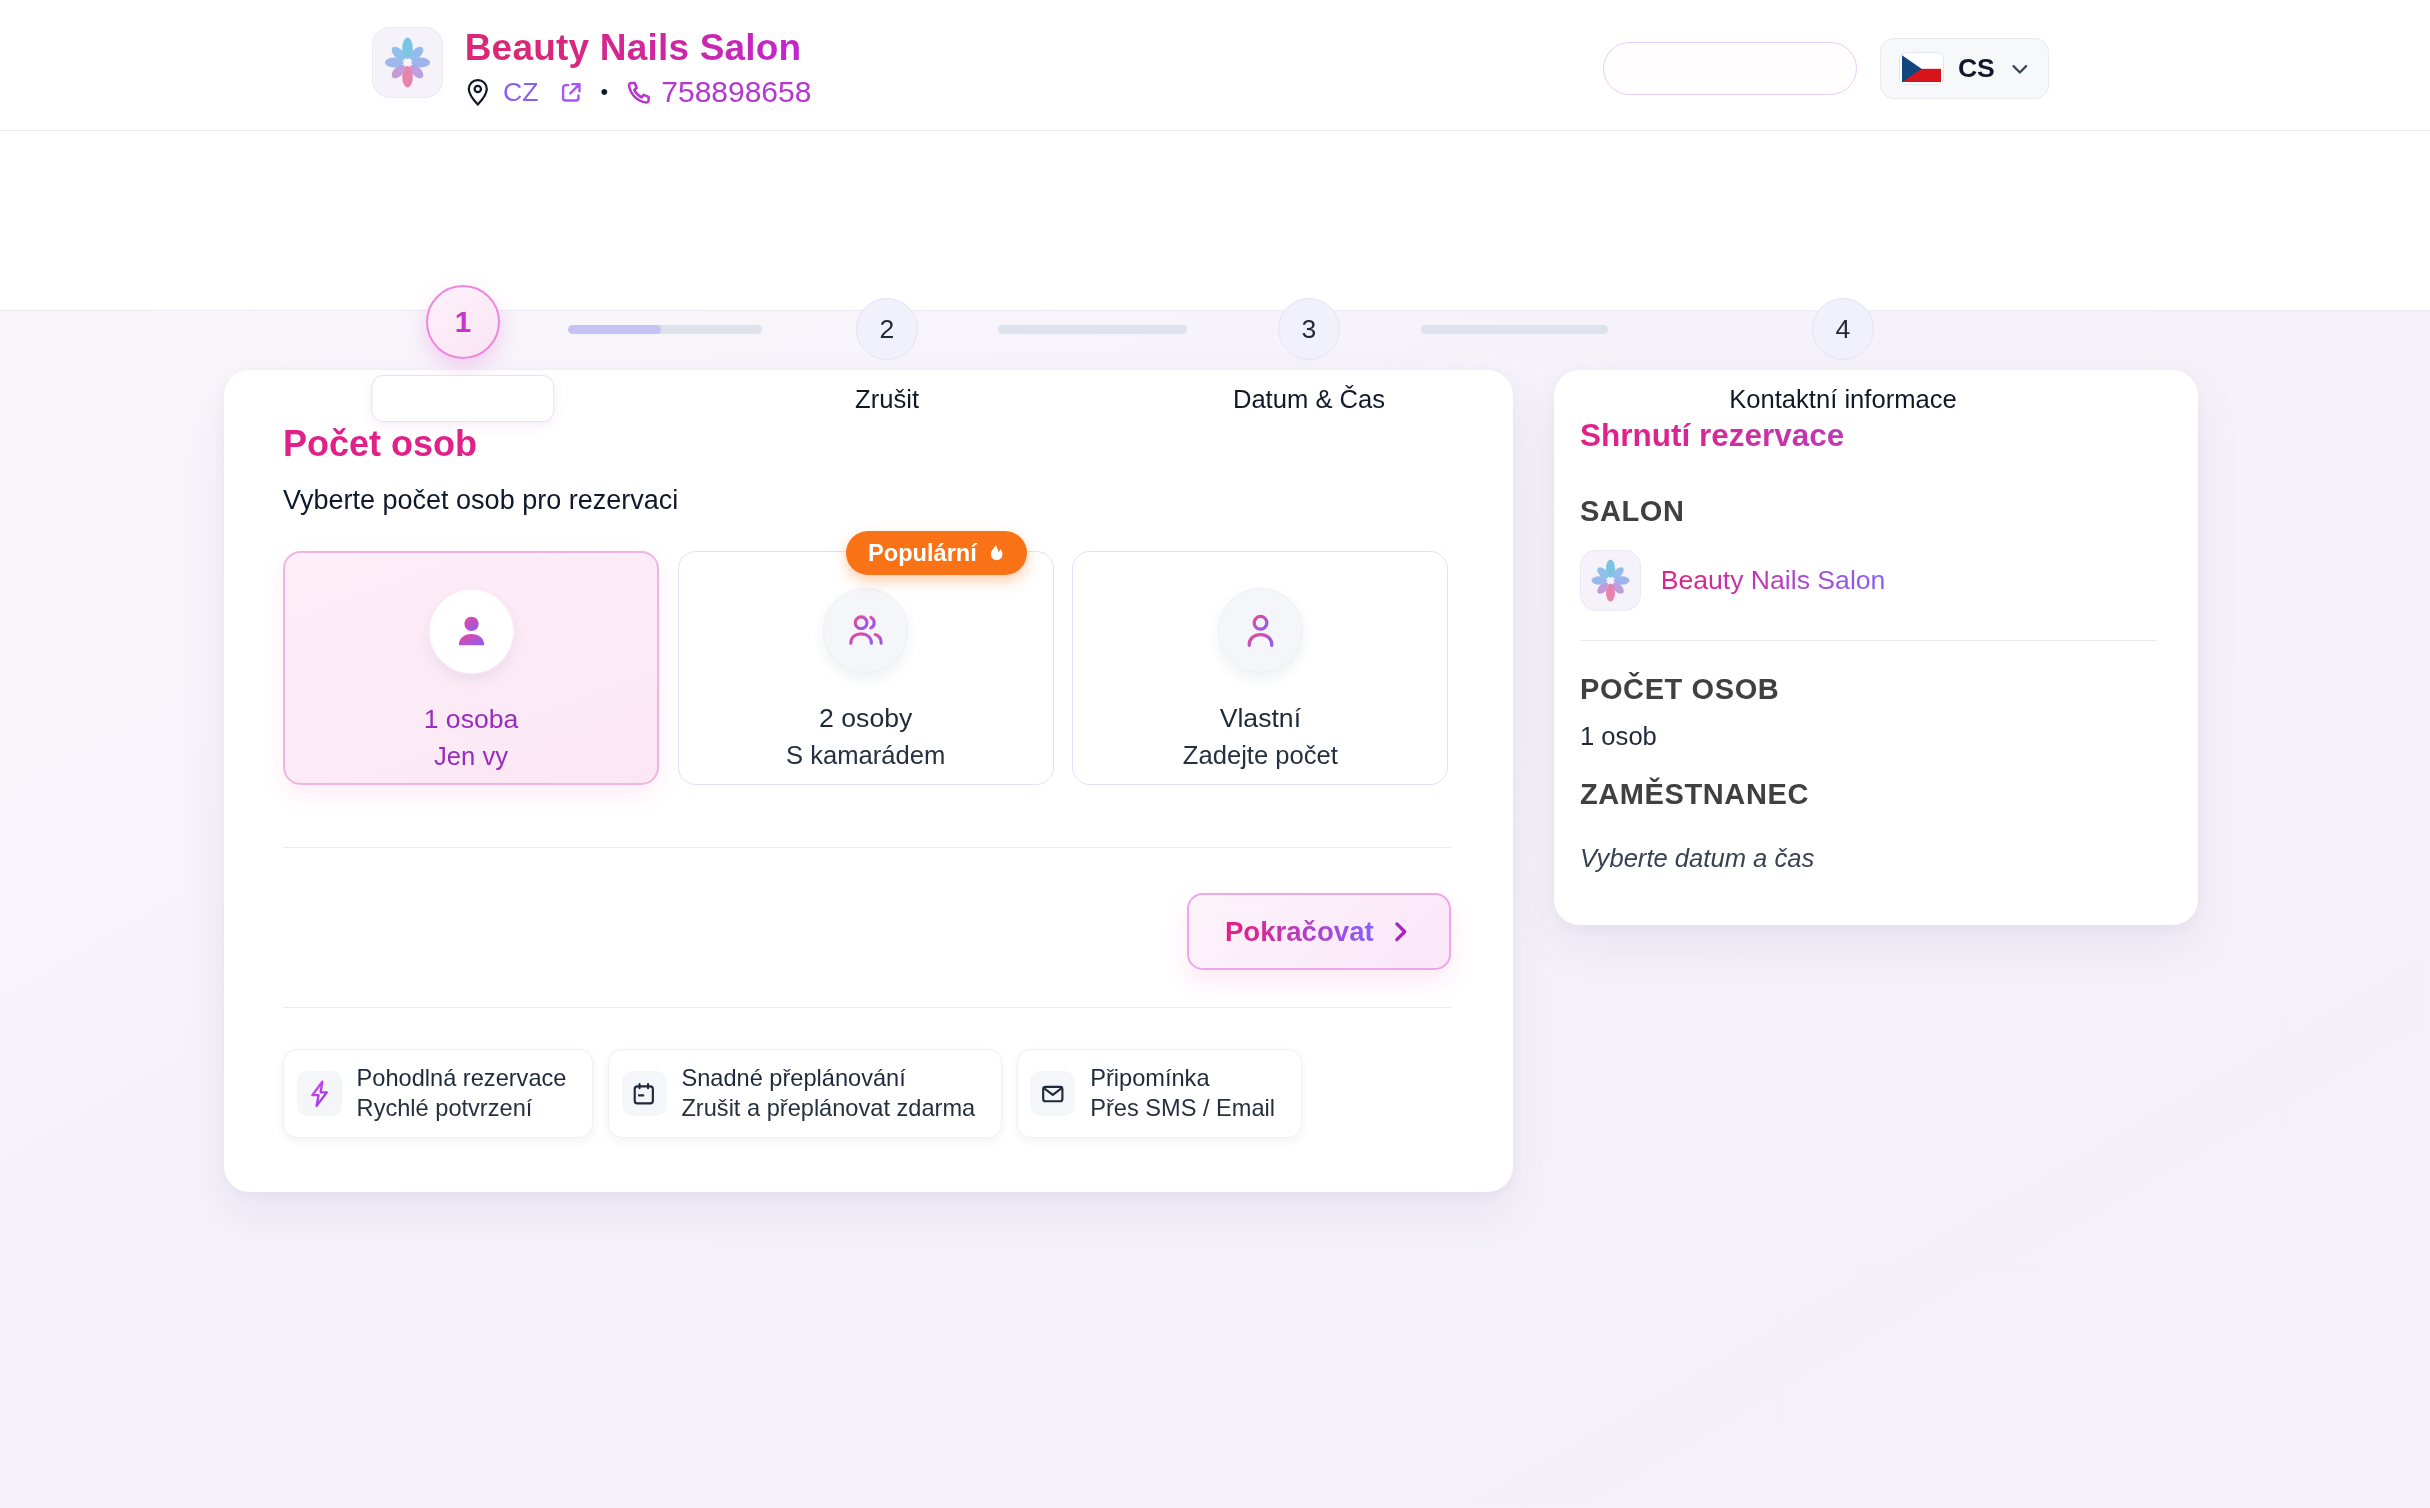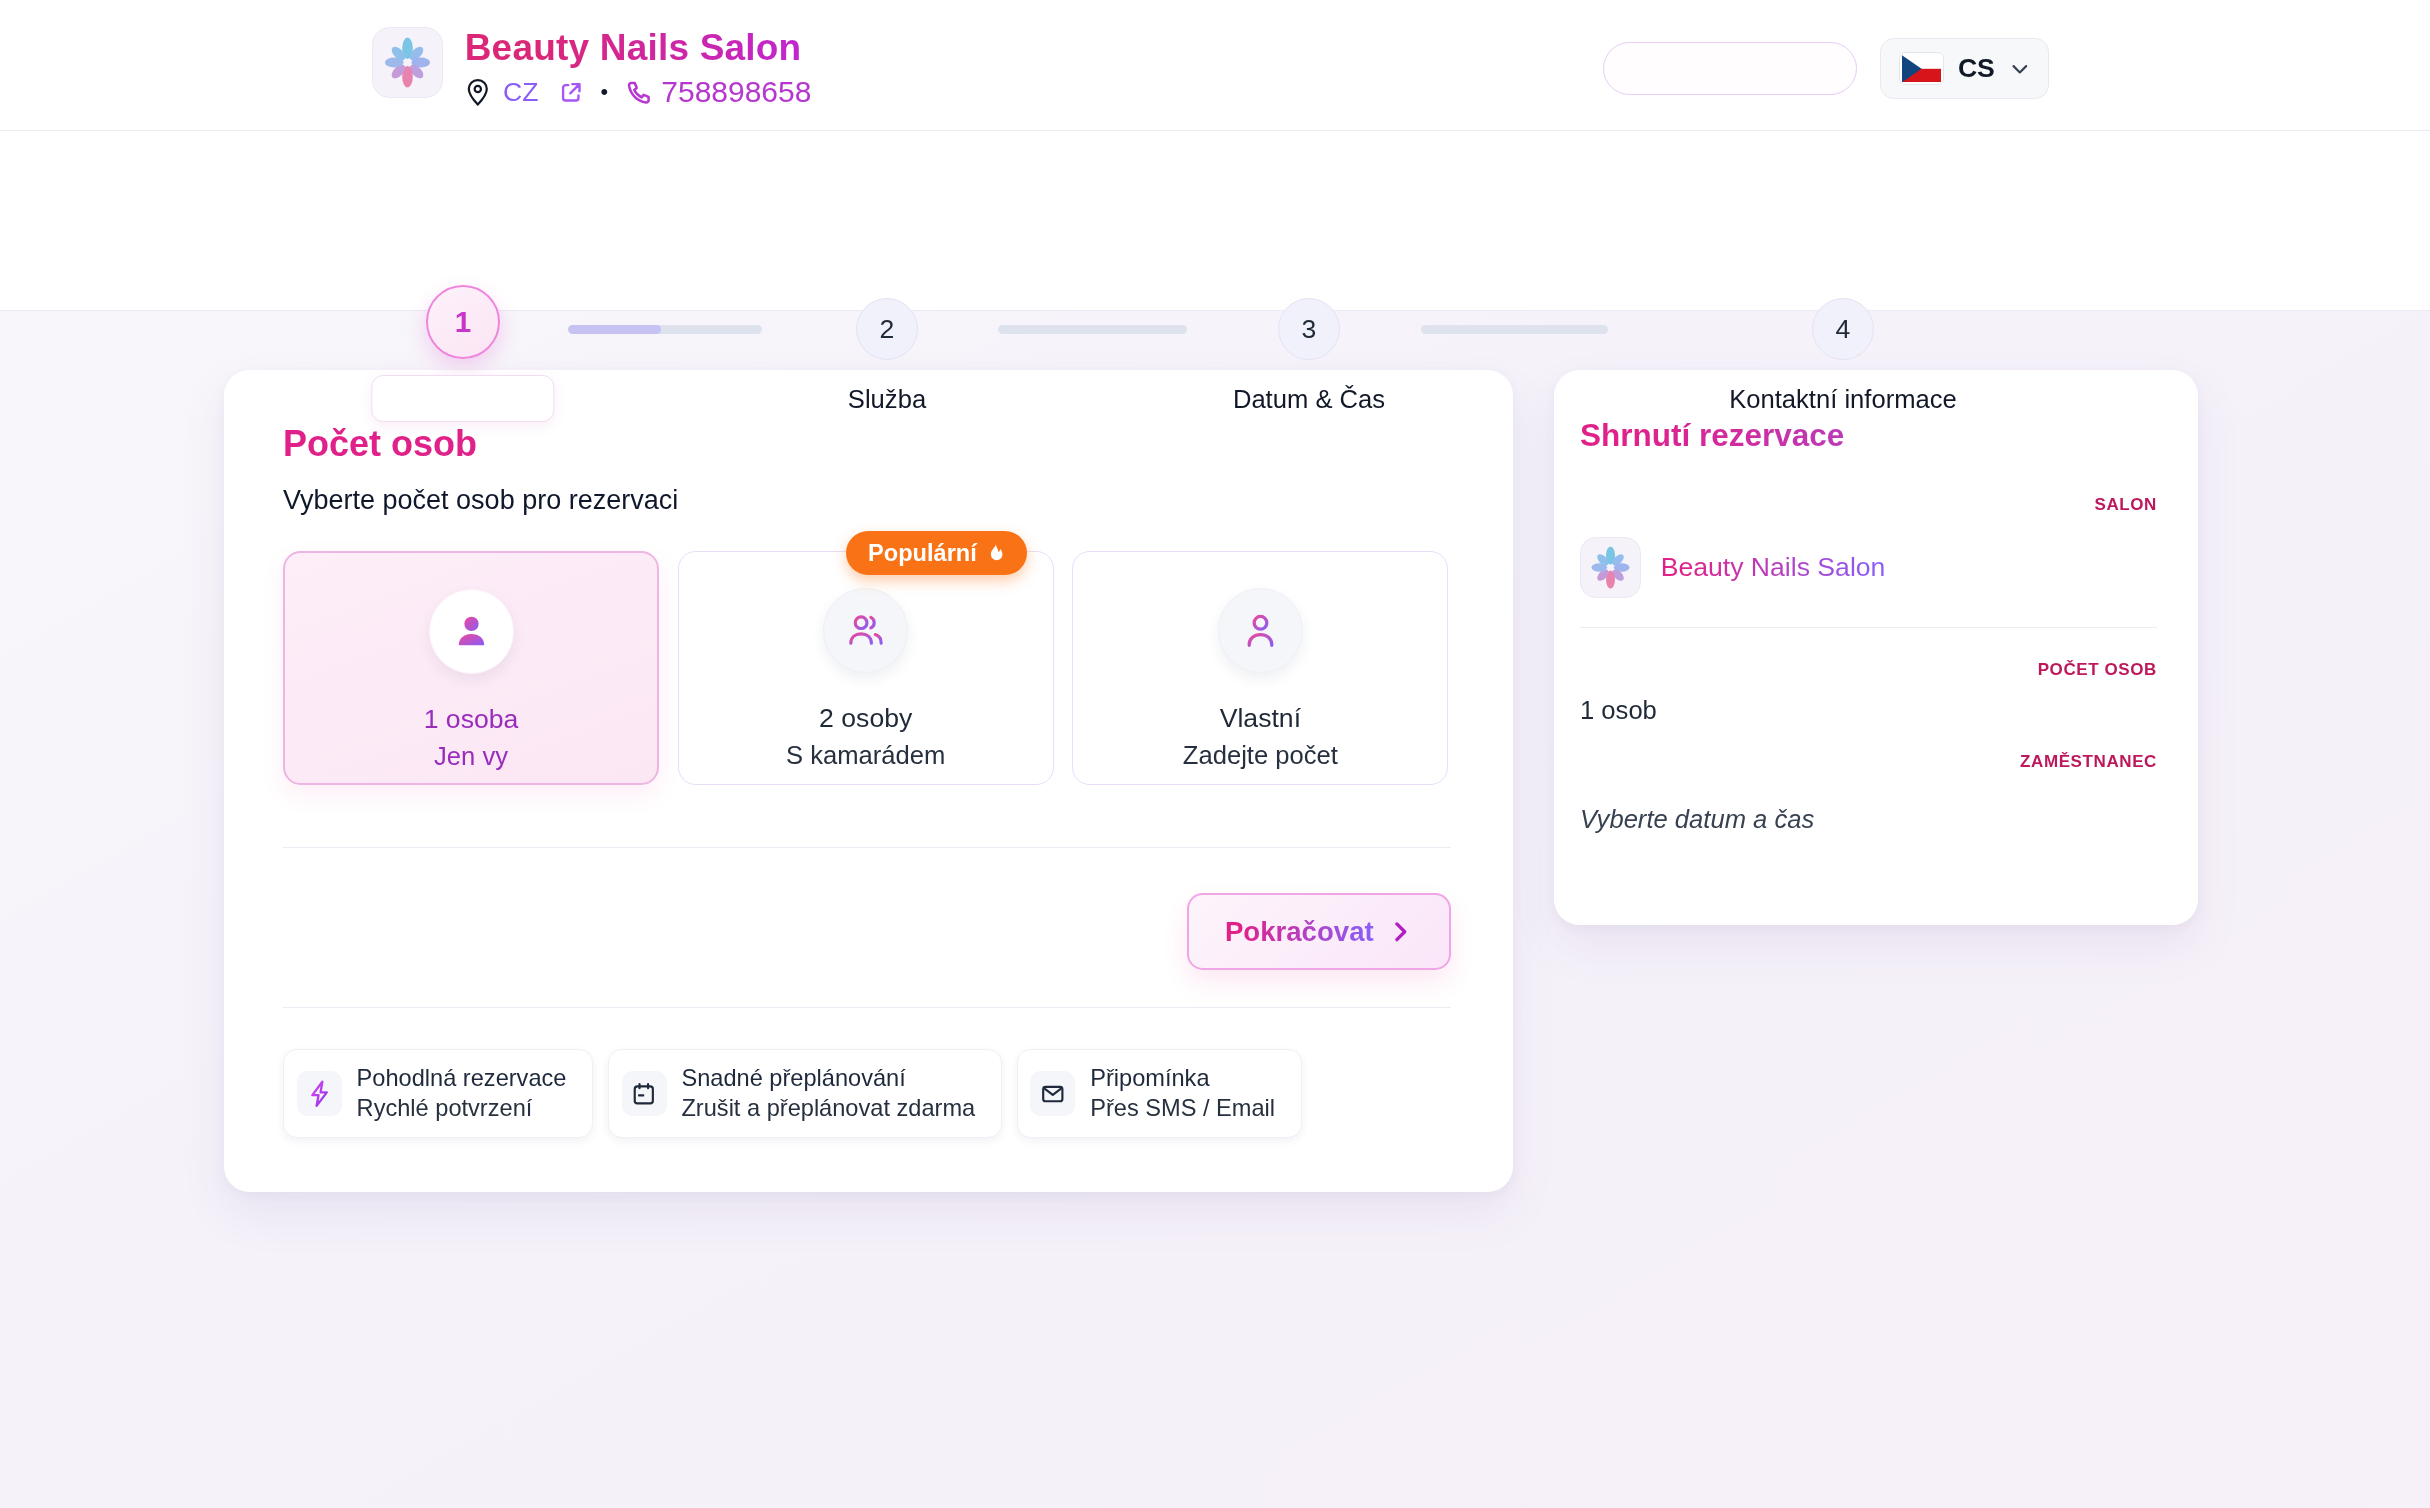--- a/index.html
+++ b/index.html
@@ -131,21 +131,21 @@
   .chip-l2{ font-size:23.6px; color:#27303f; line-height:30.5px;}
 
   
   .sidebar-card{
     position:absolute; left:1554px; top:370px; width:644px; height:555px;
     background:#ffffff; border-radius:25.6px;
     box-shadow:0 21.7px 47px rgba(90,60,140,.08), 0 3.9px 11.8px rgba(90,60,140,.04);
     padding:47px 41px 0 26px;
   }
   .summary-title{ font-size:31.5px; font-weight:700;}
-  .side-label{ font-size:17px; font-weight:600; color:#be185d; letter-spacing:0.6px;text-align:right;}
+  .side-label{ font-size:29px; font-weight:600; color:#404040; letter-spacing:0.6px;}
   .lbl-salon{ margin-top:41px; }
   .salon-row{ display:flex; align-items:center; gap:19.7px; margin-top:21.7px;}
   .logo-box.small{ width:61px; height:61px; border-radius:15.8px;}
   .salon-link{ font-size:26.6px; font-weight:500; cursor:pointer;}
   .side-div{ margin-top:29.6px;}
   .lbl-count{ margin-top:31.5px;}
   .side-value{ font-size:25.6px; color:#1f2937; margin-top:15.8px;}
   .lbl-emp{ margin-top:27.6px;}
   .side-hint{ font-size:25.6px; font-style:italic; color:#374151; margin-top:33px;}
 
@@ -235,21 +235,21 @@
   </div>
   <div class="connector" style="left:998px; width:189px"></div>
   <div class="step-circle todo" style="left:1309px">
     <span>3</span>
   </div>
   <div class="connector" style="left:1421px; width:187px"></div>
   <div class="step-circle todo" style="left:1843px">
     <span>4</span>
   </div>
   <div class="step-label pill grad-text" style="left:463px">Počet osob</div>
-  <div class="step-label" style="left:887px">Služba</div>
+  <div class="step-label" style="left:887px">Zrušit</div>
   <div class="step-label" style="left:1309px">Datum &amp; Čas</div>
   <div class="step-label" style="left:1843px">Kontaktní informace</div>
 </div>
 
 <div class="main-card">
   <div class="main-title">Počet osob</div>
   <div class="main-subtitle">Vyberte počet osob pro rezervaci</div>
 
   <div class="options">
     <div class="option selected">

